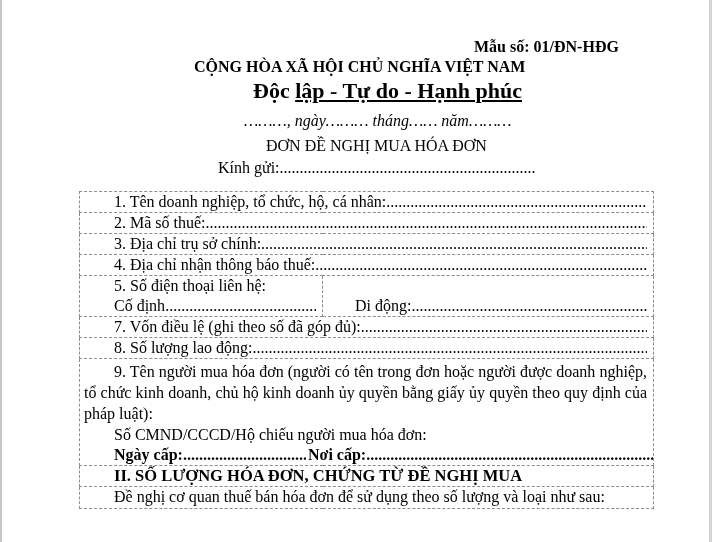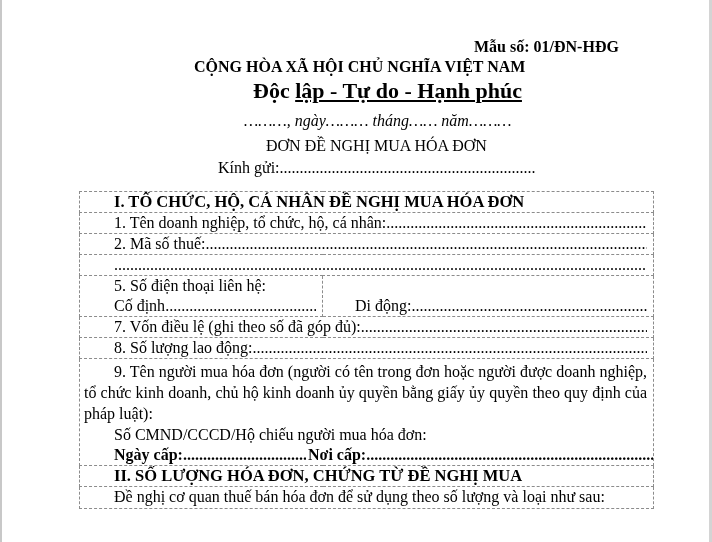--- a/index.html
+++ b/index.html
@@ -53,42 +53,48 @@
 <div class="abs dateline">………, ngày……… tháng…… năm………</div>
 <div class="abs title">ĐƠN ĐỀ NGHỊ MUA HÓA ĐƠN</div>
 <div class="abs recipient"><span>Kính gửi:</span><span class="dots">................................................................</span></div>
 
 <table class="form">
   <colgroup>
       <col style="width:243px">
       <col style="width:331px">
     </colgroup>
   <tbody>
-      <tr class="r" style="height:19px">
-        <td colspan="2" class="sec">I. TỔ CHỨC, HỘ, CÁ NHÂN ĐỀ NGHỊ MUA HÓA ĐƠN</td>
-      </tr>
   <tr class="r">
         <td colspan="2">
           <div class="fill">
             <span class="lbl">1. Tên doanh nghiệp, tổ chức, hộ, cá nhân:</span>
             <span class="ln"></span>
           </div>
         </td>
       </tr>
   <tr class="r">
         <td colspan="2">
           <div class="fill">
             <span class="lbl">2. Mã số thuế:</span>
             <span class="ln"></span>
           </div>
         </td>
       </tr>
   <tr class="r">
         <td colspan="2">
           <div class="fill">
+            <span class="lbl">3. Địa chỉ trụ sở chính:</span>
+            <span class="ln"></span>
+          </div>
+        </td>
+      </tr>
+  <tr class="r">
+        <td colspan="2">
+          <div class="fill">
+            <span class="lbl">4. Địa chỉ nhận thông báo thuế:</span>
             <span class="ln"></span>
           </div>
         </td>
       </tr>
   <tr style="height:40px">
     <td>
       <div>5. Số điện thoại liên hệ:</div>
       <div class="fill">
             <span class="lbl">Cố định</span>
             <span class="ln"></span>

